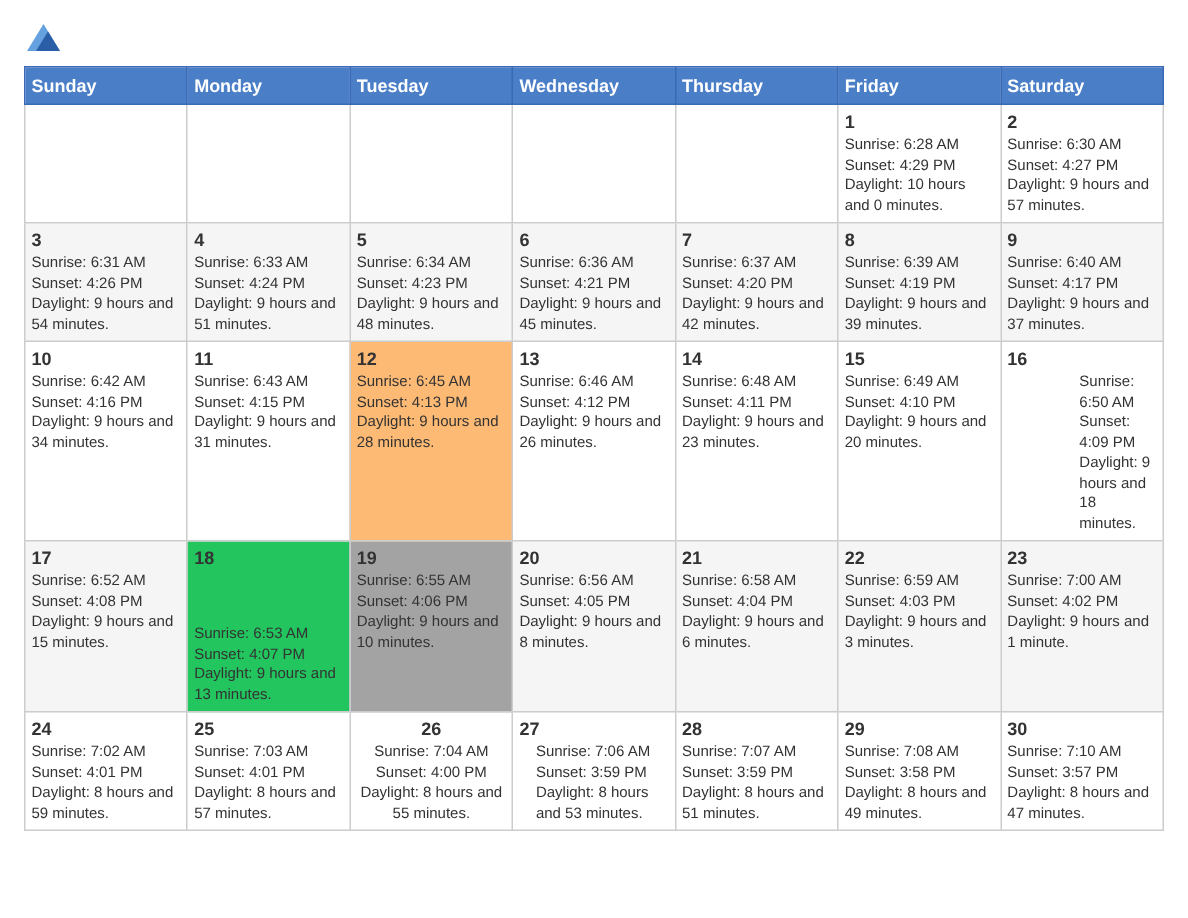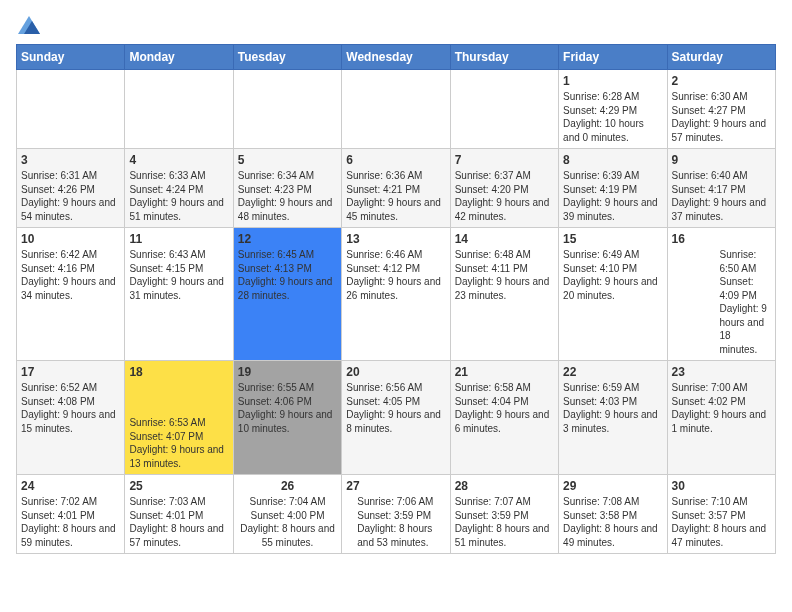--- a/index.html
+++ b/index.html
@@ -197,21 +197,21 @@
           <div class="day-info" style="white-space: pre-line;">Sunrise: 6:42 AM
 Sunset: 4:16 PM
 Daylight: 9 hours and 34 minutes.</div>
         </td>
         <td style="background: rgb(255, 255, 255);">
           <span class="day-num">11</span>
           <div class="day-info" style="white-space: pre-line;">Sunrise: 6:43 AM
 Sunset: 4:15 PM
 Daylight: 9 hours and 31 minutes.</div>
         </td>
-        <td style="background: #3b82f6;">
+        <td style="background: #fdba74;">
           <span class="day-num">12</span>
           <div class="day-info" style="white-space: pre-line;">Sunrise: 6:45 AM
 Sunset: 4:13 PM
 Daylight: 9 hours and 28 minutes.</div>
         </td>
         <td style="background: rgb(255, 255, 255);">
           <span class="day-num">13</span>
           <div class="day-info" style="white-space: pre-line;">Sunrise: 6:46 AM
 Sunset: 4:12 PM
 Daylight: 9 hours and 26 minutes.</div>
@@ -235,21 +235,21 @@
 Daylight: 9 hours and 18 minutes.</div>
         </td>
       </tr>
       <tr>
         <td style="background: rgb(245, 245, 245);">
           <span class="day-num">17</span>
           <div class="day-info" style="white-space: pre-line;">Sunrise: 6:52 AM
 Sunset: 4:08 PM
 Daylight: 9 hours and 15 minutes.</div>
         </td>
-        <td style="background: #fde047;">
+        <td style="background: #22c55e;">
           <span class="day-num">18</span>
           <div class="day-info" style="white-space: pre-line; margin-top: 37px;">Sunrise: 6:53 AM
 Sunset: 4:07 PM
 Daylight: 9 hours and 13 minutes.</div>
         </td>
         <td style="background: #a3a3a3;">
           <span class="day-num">19</span>
           <div class="day-info" style="white-space: pre-line;">Sunrise: 6:55 AM
 Sunset: 4:06 PM
 Daylight: 9 hours and 10 minutes.</div>

